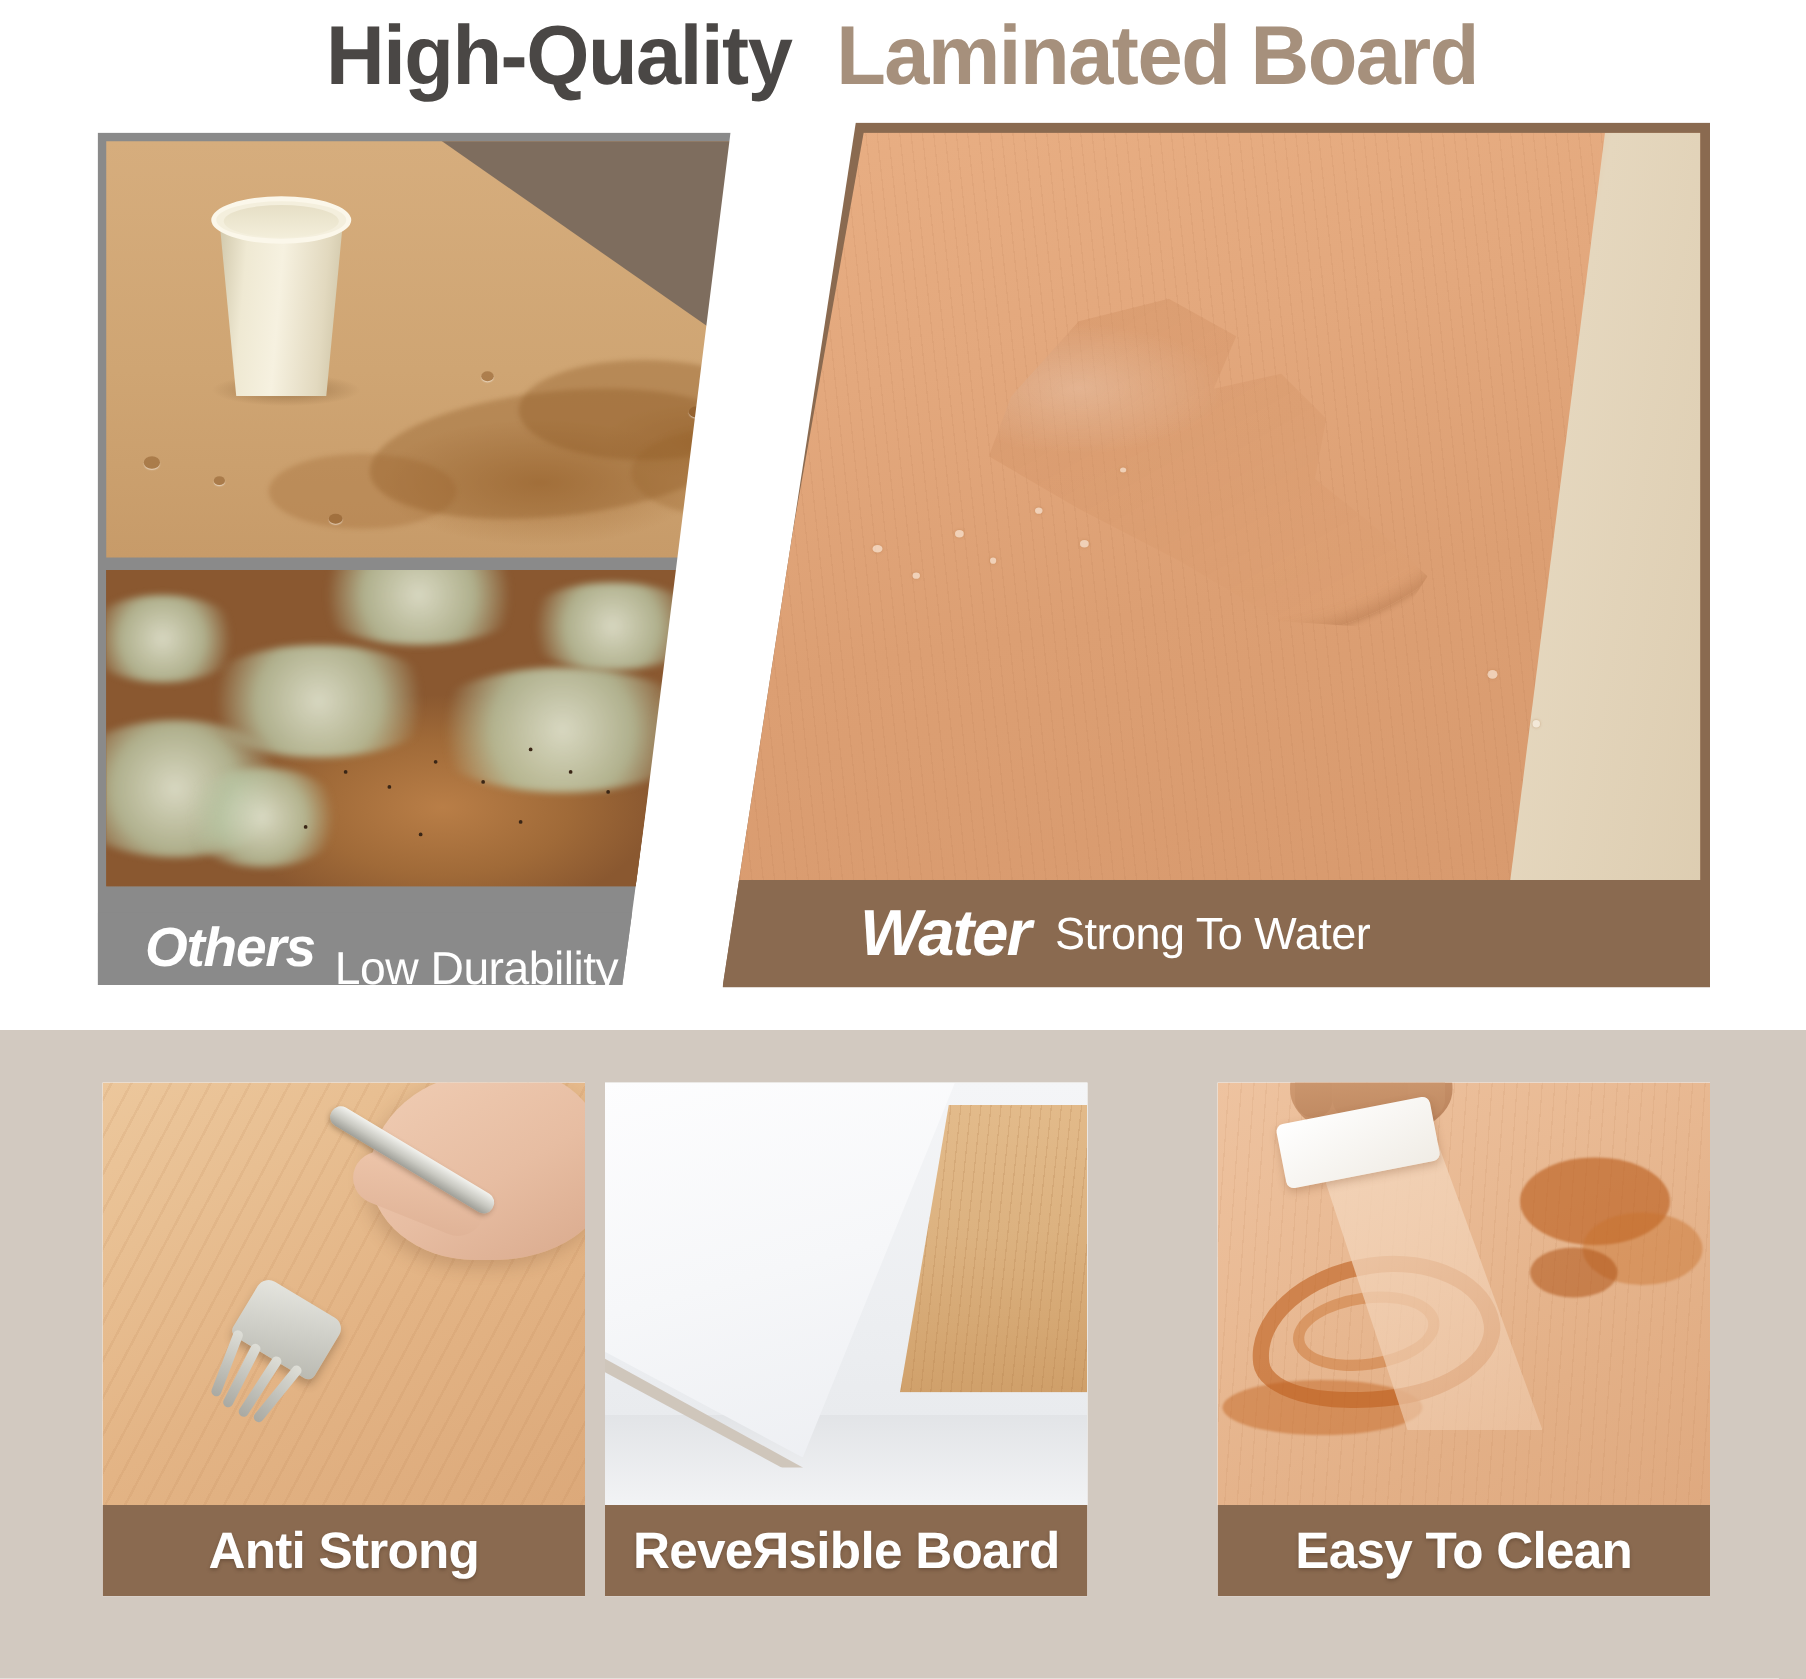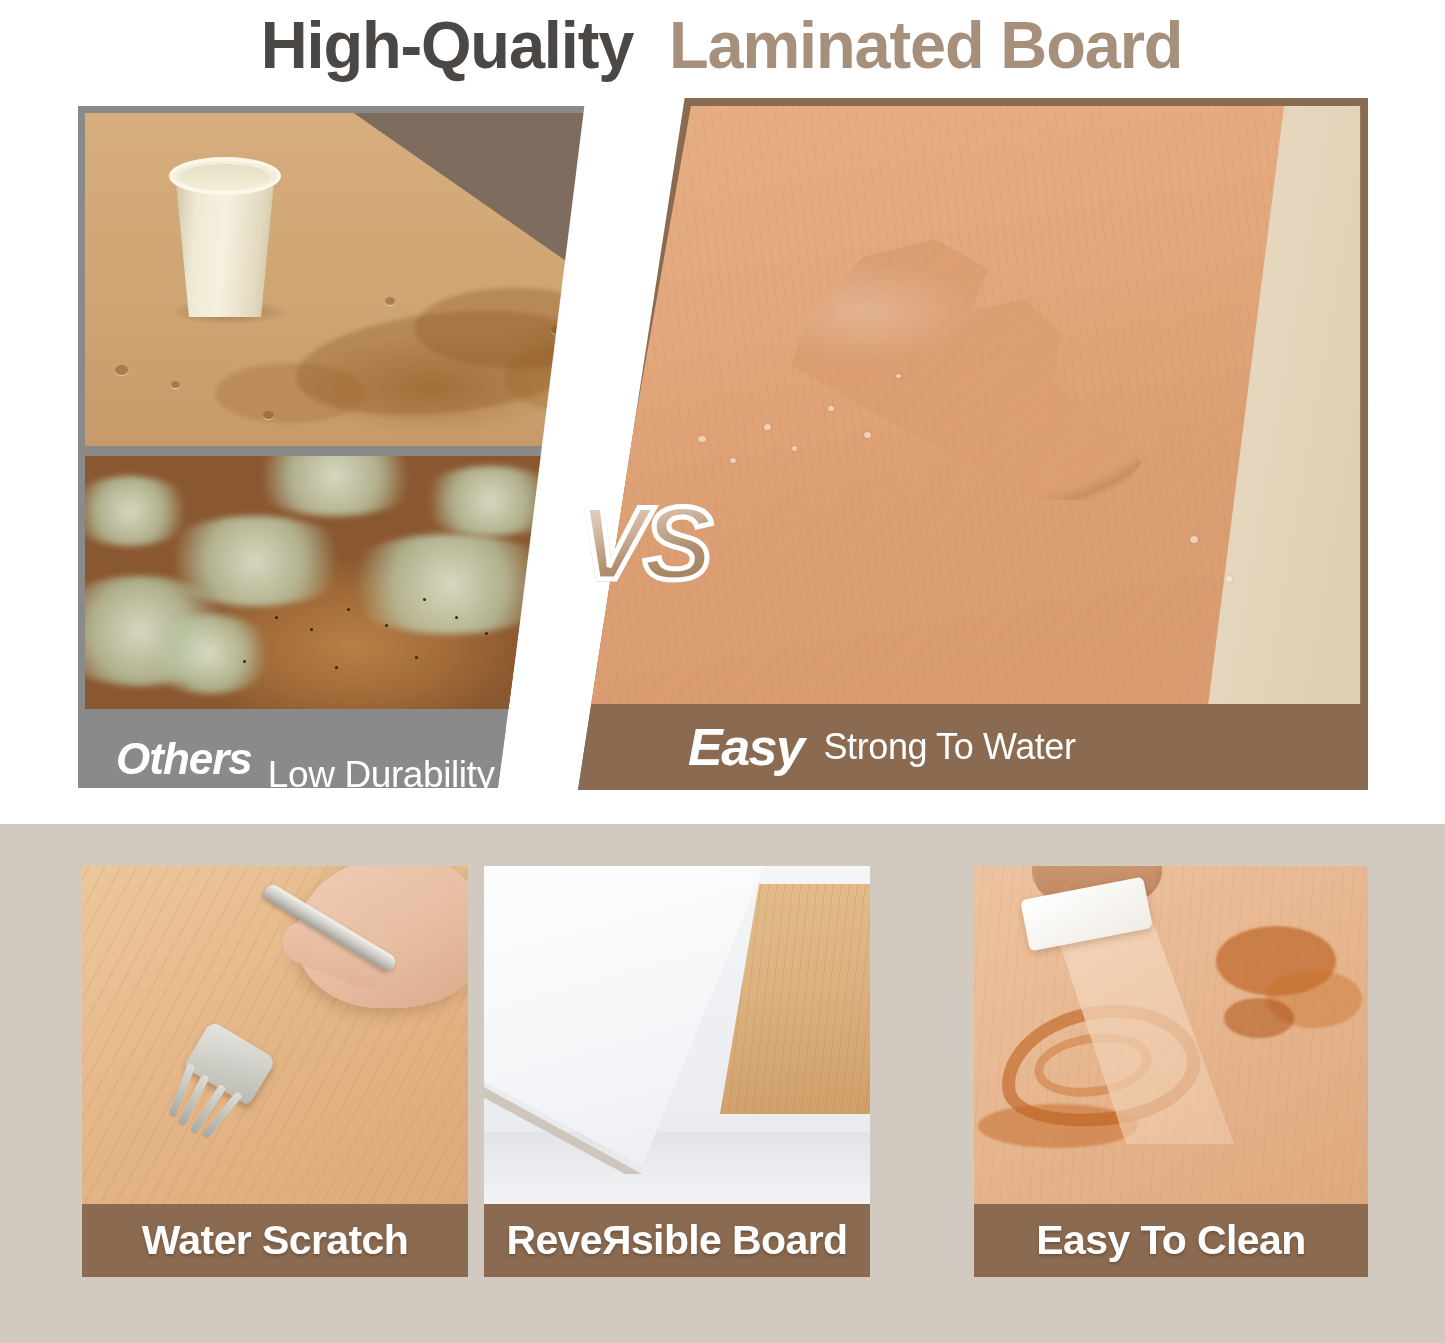--- a/index.html
+++ b/index.html
@@ -464,44 +464,43 @@
       <div class="bead" style="left:186px;top:318px;width:7px;height:6px;"></div>
       <div class="bead" style="left:214px;top:340px;width:5px;height:5px;"></div>
       <div class="bead" style="left:250px;top:300px;width:6px;height:5px;"></div>
       <div class="bead" style="left:286px;top:326px;width:7px;height:6px;"></div>
       <div class="bead" style="left:318px;top:268px;width:5px;height:4px;"></div>
       <div class="bead" style="left:612px;top:430px;width:8px;height:7px;"></div>
       <div class="bead" style="left:648px;top:470px;width:6px;height:6px;"></div>
     </div>
 
     <div id="ours-label">
-      <span id="ours-label-strong">Easy</span>
+      <span id="ours-label-strong">Water</span>
       <span id="ours-label-sub">Strong To Water</span>
     </div>
   </div>
 
-  <div id="vs-badge">VS</div>
 </div>
 
 <div id="feature-section">
 
   <div class="feature-card" id="feature-card-0">
     <div class="feature-photo" id="photo-scratch">
       <div id="photo-scratch-grain"></div>
       <div id="hand-scratch"></div>
       <div id="finger-scratch"></div>
       <div id="fork-handle"></div>
       <div id="fork-head">
         <div class="tine" style="left:2px;top:48px;transform:rotate(-10deg);"></div>
         <div class="tine" style="left:20px;top:50px;transform:rotate(-4deg);"></div>
         <div class="tine" style="left:40px;top:50px;transform:rotate(2deg);"></div>
         <div class="tine" style="left:58px;top:48px;transform:rotate(8deg);"></div>
       </div>
     </div>
-    <div class="feature-caption">Water Scratch</div>
+    <div class="feature-caption">Anti Strong</div>
   </div>
 
   <div class="feature-card" id="feature-card-1">
     <div class="feature-photo" id="photo-reversible">
       <div id="rev-bg-white"></div>
       <div id="rev-wood">
         <div id="rev-wood-grain"></div>
       </div>
       <div id="rev-shadow-bottom"></div>
       <div id="rev-sheet-edge"></div>

